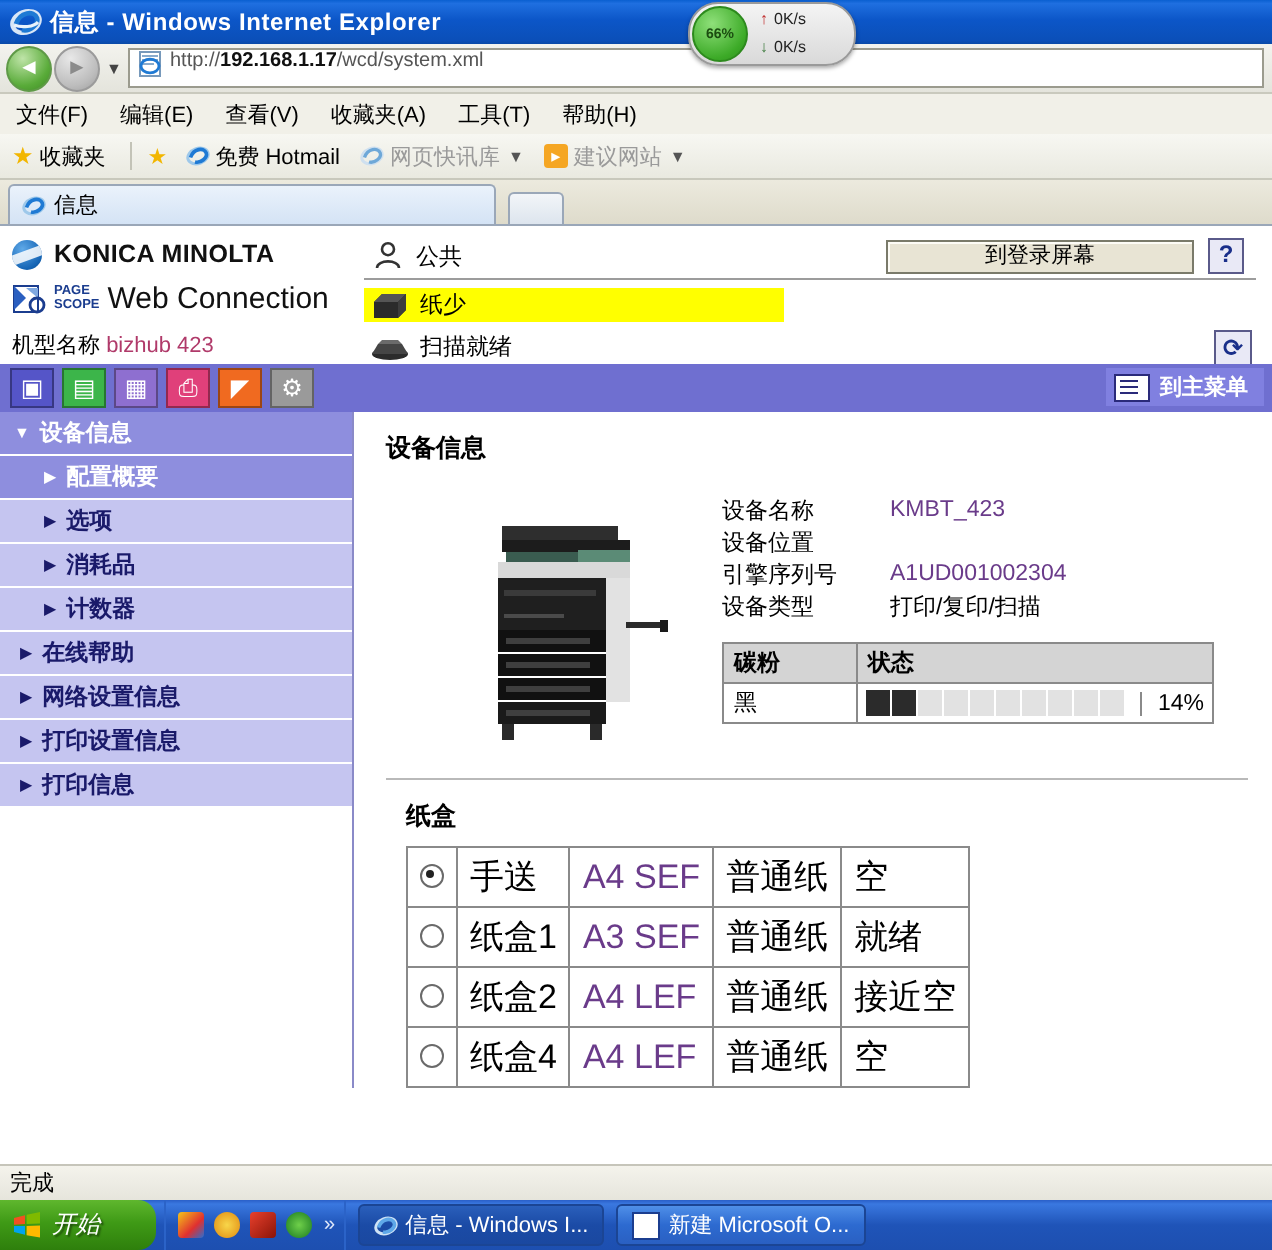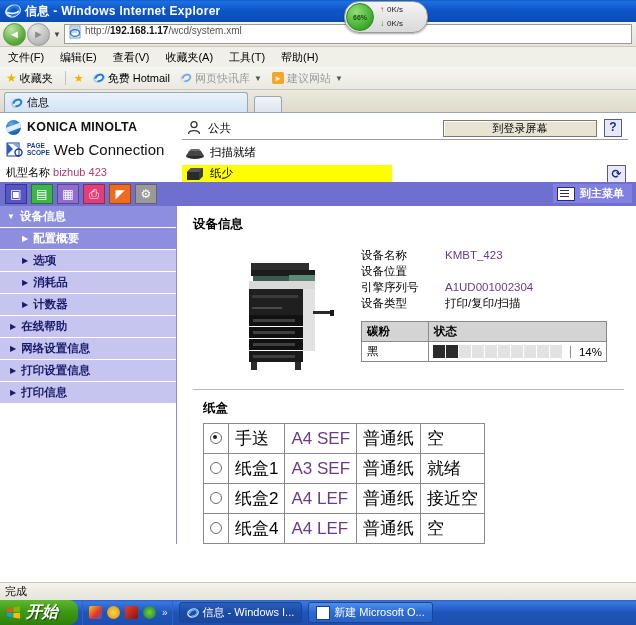--- a/index.html
+++ b/index.html
@@ -167,21 +167,21 @@
     background:linear-gradient(to bottom,#f4f3ec,#e6e5dc);border-top:1px solid #c6c5ba;
     display:flex;align-items:center;}
   .statusbar span{font-size:11px;color:#000;margin-left:5px;}
   .taskbar{position:absolute;left:0;bottom:0;width:636px;height:25px;
     background:linear-gradient(to bottom,#2a5fc8 0%,#3a78e0 8%,#1f54b8 50%,#1d4fb0 100%);
     display:flex;align-items:center;}
   .startbtn{width:72px;height:25px;flex:none;
     background:linear-gradient(to bottom,#5fb72e 0%,#3f9a16 45%,#2e7f0c 100%);
     border-radius:0 9px 9px 0;display:flex;align-items:center;padding-left:6px;}
   .flag{width:15px;height:13px;flex:none;margin-right:5px;position:relative;}
-  .startlabel{color:#fff;font-size:16px;font-style:italic;font-weight:bold;
+  .startlabel{color:#fff;font-size:12px;font-style:italic;font-weight:normal;
     text-shadow:1px 1px 1px rgba(0,0,0,.5);}
   .quick{display:flex;align-items:center;height:25px;padding:0 4px 0 6px;
     border-left:1px solid #2b63c8;border-right:1px solid #2b63c8;margin-left:4px;}
   .qico{width:13px;height:13px;margin-right:5px;border-radius:2px;flex:none;}
   .qmore{color:#dfe8fb;font-size:10px;margin-left:1px;}
   .tbtn{height:19px;margin-left:6px;padding:0 7px;display:flex;align-items:center;
     background:linear-gradient(to bottom,#4f8fe8,#2d6ad0 50%,#2a60c2);
     border:1px solid #1b4594;border-radius:3px;}
   .tbtn.active{background:linear-gradient(to bottom,#2a5fbb,#1b4ba6 50%,#1a48a0);}
   .tbtn .eico{margin-right:4px;}
@@ -320,39 +320,39 @@
           <svg width="16" height="16" viewBox="0 0 16 16">
             <circle cx="8" cy="4.6" r="3" fill="none" stroke="#333" stroke-width="1.3"></circle>
             <path d="M2.5 14 C2.5 9.6,13.5 9.6,13.5 14" fill="none" stroke="#333" stroke-width="1.3"></path>
           </svg>
         </span>
         <span class="kuser">公共</span>
         <div class="loginbtn">到登录屏幕</div>
         <div class="helpbtn">?</div>
       </div>
 
+      <div class="kstat hl">
+        <span class="prn-ico">
+          <svg width="20" height="14" viewBox="0 0 20 14">
+            <path d="M2 5 L6 1 L18 1 L18 9 L14 13 L2 13 Z" fill="#2b2b2b"></path>
+            <path d="M2 5 L6 1 L18 1 L14 5 Z" fill="#555"></path>
+            <path d="M14 5 L18 1 L18 9 L14 13 Z" fill="#3d3d3d"></path>
+          </svg>
+        </span>
+        <span class="kstat-label">纸少</span>
+      </div>
       <div class="kstat">
         <span class="prn-ico">
           <svg width="20" height="14" viewBox="0 0 20 14">
             <ellipse cx="10" cy="10" rx="9" ry="3" fill="#2b2b2b"></ellipse>
             <path d="M1 10 L4 5 L16 5 L19 10 Z" fill="#454545"></path>
             <path d="M4 5 L6 3 L14 3 L16 5 Z" fill="#6b6b6b"></path>
           </svg>
         </span>
         <span class="kstat-label">扫描就绪</span>
-      </div>
-      <div class="kstat hl">
-        <span class="prn-ico">
-          <svg width="20" height="14" viewBox="0 0 20 14">
-            <path d="M2 5 L6 1 L18 1 L18 9 L14 13 L2 13 Z" fill="#2b2b2b"></path>
-            <path d="M2 5 L6 1 L18 1 L14 5 Z" fill="#555"></path>
-            <path d="M14 5 L18 1 L18 9 L14 13 Z" fill="#3d3d3d"></path>
-          </svg>
-        </span>
-        <span class="kstat-label">纸少</span>
       </div>
 
       <div class="refresh">⟳</div>
     </div>
   </div>
 
   <div class="iconbar">
     <div class="itab">
       <span class="box" style="background:#5555c8;">▣</span>
     </div>

